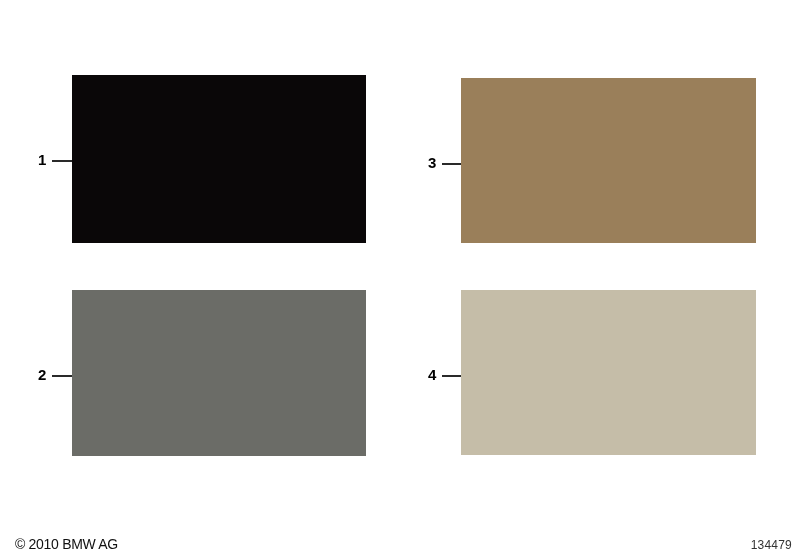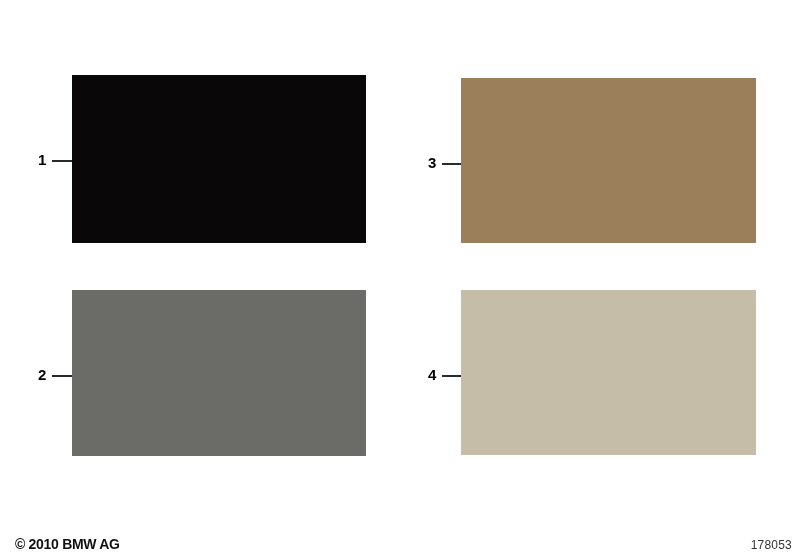--- a/index.html
+++ b/index.html
@@ -75,21 +75,21 @@
     height: 165px;
   }
   .swatch-group.pos-2 .swatch { height: 166px; }
 
   
   .footer-copyright {
     position: absolute;
     left: 8px;
     top: 536px;
     font-size: 14px;
-    font-weight: bold;
+    font-weight: normal;
     color: #111111;
     letter-spacing: -0.3px;
     white-space: nowrap;
     padding-left: 7px;
   }
 
   .footer-docnumber {
     position: absolute;
     right: 8px;
     top: 538px;
@@ -124,15 +124,15 @@
   </div>
 
   <div class="swatch-group pos-4">
     <div class="callout-number">4</div>
     <div class="leader-line"></div>
     <div class="swatch" style="background: rgb(197, 189, 168);"></div>
   </div>
 
   <div class="footer-copyright">© 2010 BMW AG</div>
 
-  <div class="footer-docnumber">178053</div>
+  <div class="footer-docnumber">134479</div>
 
 </div>
 
 </body></html>

